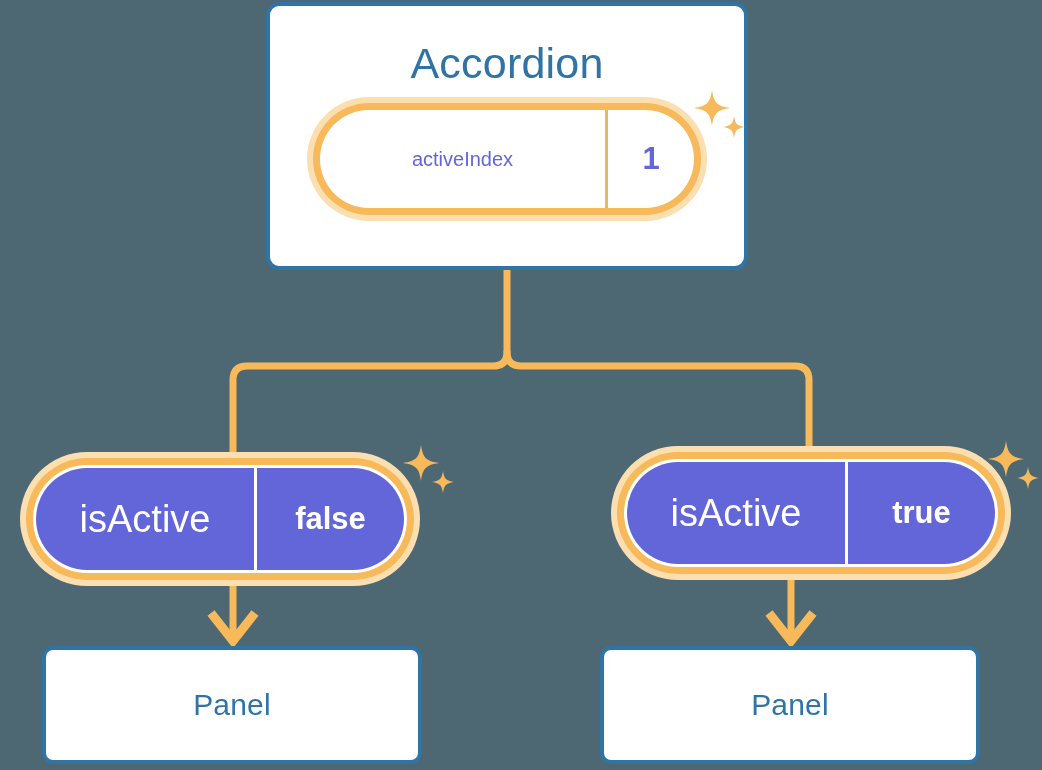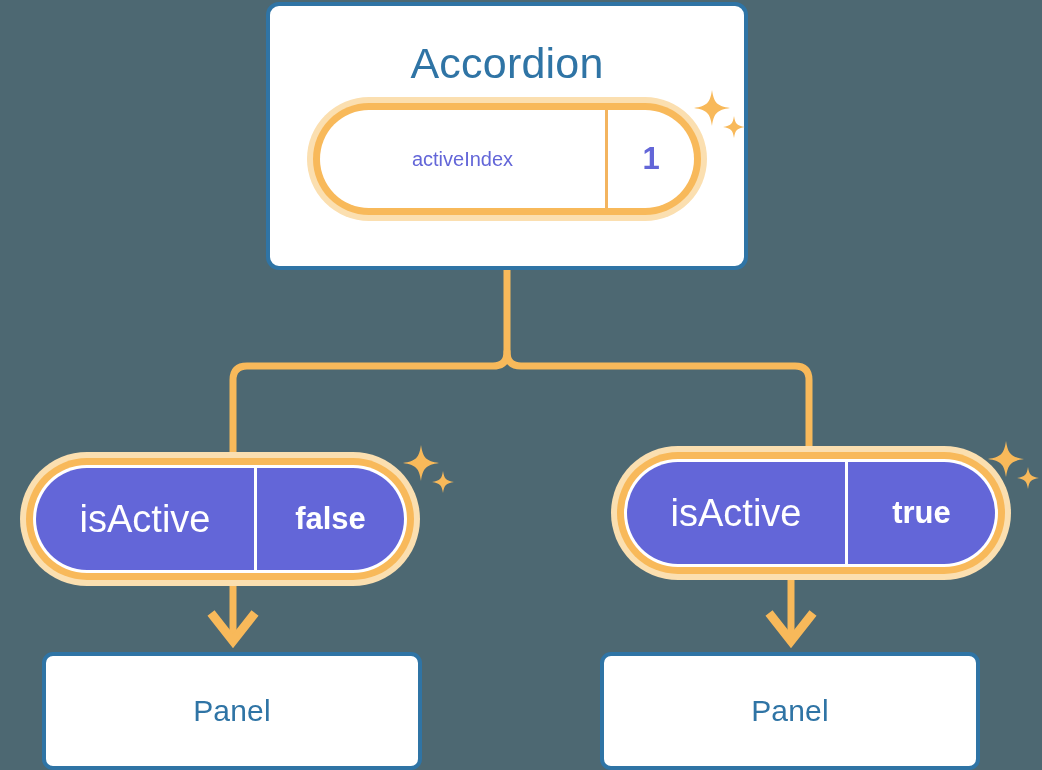--- a/index.html
+++ b/index.html
@@ -54,21 +54,20 @@
   }
 
   .panel-card {
     top: 646px;
     width: 380px; height: 118px;
     display: flex;
     align-items: center;
     justify-content: center;
     border-width: 4px;
     border-radius: 11px;
-    margin-top: 6px;
   }
   #panel-left  { left: 42px; }
   #panel-right { left: 600px; }
   .panel-card .card-title { font-size: 30px; }
 
   
   .pill {
     position: absolute;
     box-sizing: border-box;
     display: flex;

